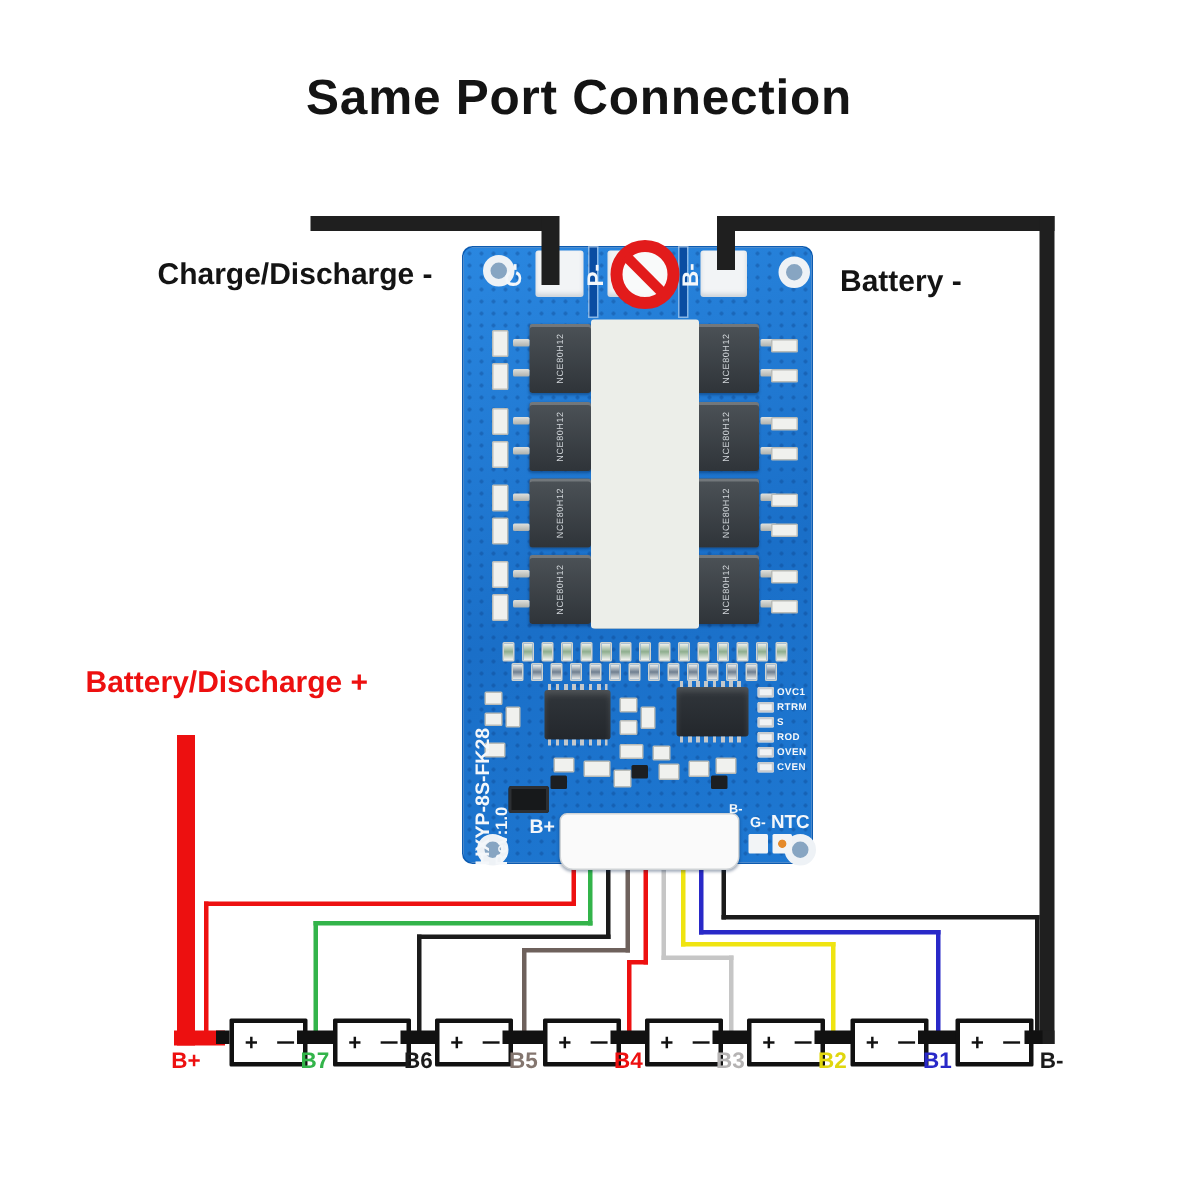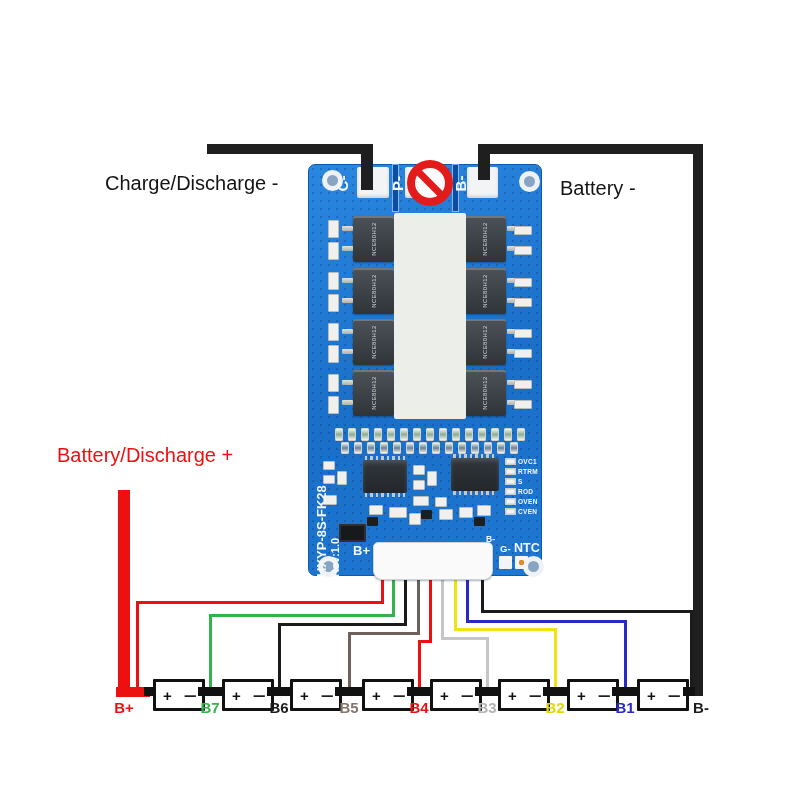--- a/index.html
+++ b/index.html
@@ -2,21 +2,21 @@
 <html><head>
 <meta charset="utf-8">
 <style>
   html,body{margin:0;padding:0;background:#ffffff;}
   .canvas{position:relative;width:800px;height:800px;background:#ffffff;overflow:hidden;
           font-family:"Liberation Sans", sans-serif;}
   .abs{position:absolute;}
   .seg{position:absolute;}
   .title{position:absolute;left:386px;top:46px;transform:translateX(-50%);
          font-size:33px;font-weight:bold;color:#141414;letter-spacing:.5px;white-space:nowrap;z-index:8;}
-  .anno{position:absolute;font-size:20px;font-weight:normal;color:#141414;white-space:nowrap;z-index:8;}
+  .anno{position:absolute;font-size:20px;font-weight:bold;color:#141414;white-space:nowrap;z-index:8;}
   .anno.red{color:#ed1010;}
   
   .board{position:absolute;left:308px;top:164px;width:232px;height:410px;z-index:4;
          background:linear-gradient(160deg,#2a87e0,#1a6fc8 55%,#1e78d2);
          border:1px solid #0d5bb0;border-radius:7px;}
   .board::before{content:"";position:absolute;inset:0;border-radius:7px;z-index:0;
          background-image:radial-gradient(rgba(7,52,118,.55) 1.1px,transparent 1.4px);
          background-size:8px 8px;opacity:.55;}
   .board > *{z-index:1;}
   .hole{position:absolute;width:11px;height:11px;border-radius:50%;
@@ -58,20 +58,21 @@
         border-radius:1px;display:flex;align-items:center;justify-content:space-around;z-index:6;}
   .cell .p{font-weight:bold;font-size:15px;color:#111;line-height:1;}
   .cell .m{font-weight:bold;font-size:15px;color:#111;line-height:1;transform:scaleX(1.5);}
   .jlabel{position:absolute;transform:translateX(-50%);font-size:15px;font-weight:bold;white-space:nowrap;z-index:7;}
 </style>
 </head>
 <body>
 
 <div class="canvas">
 
+  <div class="title">Same Port Connection</div>
 
   <div class="anno" style="left:105px;top:172px;">Charge/Discharge -</div>
   <div class="anno" style="left:560px;top:177px;">Battery -</div>
   <div class="anno red" style="left:57px;top:444px;">Battery/Discharge +</div>
 
   <div class="abs" id="thick-wires">
       <div class="seg" style="left: 207px; top: 144px; width: 162px; height: 10px; background: rgb(31, 31, 31); z-index: 5;"></div>
       <div class="seg" style="left: 361px; top: 144px; width: 12px; height: 46px; background: rgb(31, 31, 31); z-index: 5;"></div>
       <div class="seg" style="left: 478px; top: 146px; width: 12px; height: 34px; background: rgb(31, 31, 31); z-index: 5;"></div>
       <div class="seg" style="left: 478px; top: 144px; width: 225px; height: 10px; background: rgb(31, 31, 31); z-index: 5;"></div>

